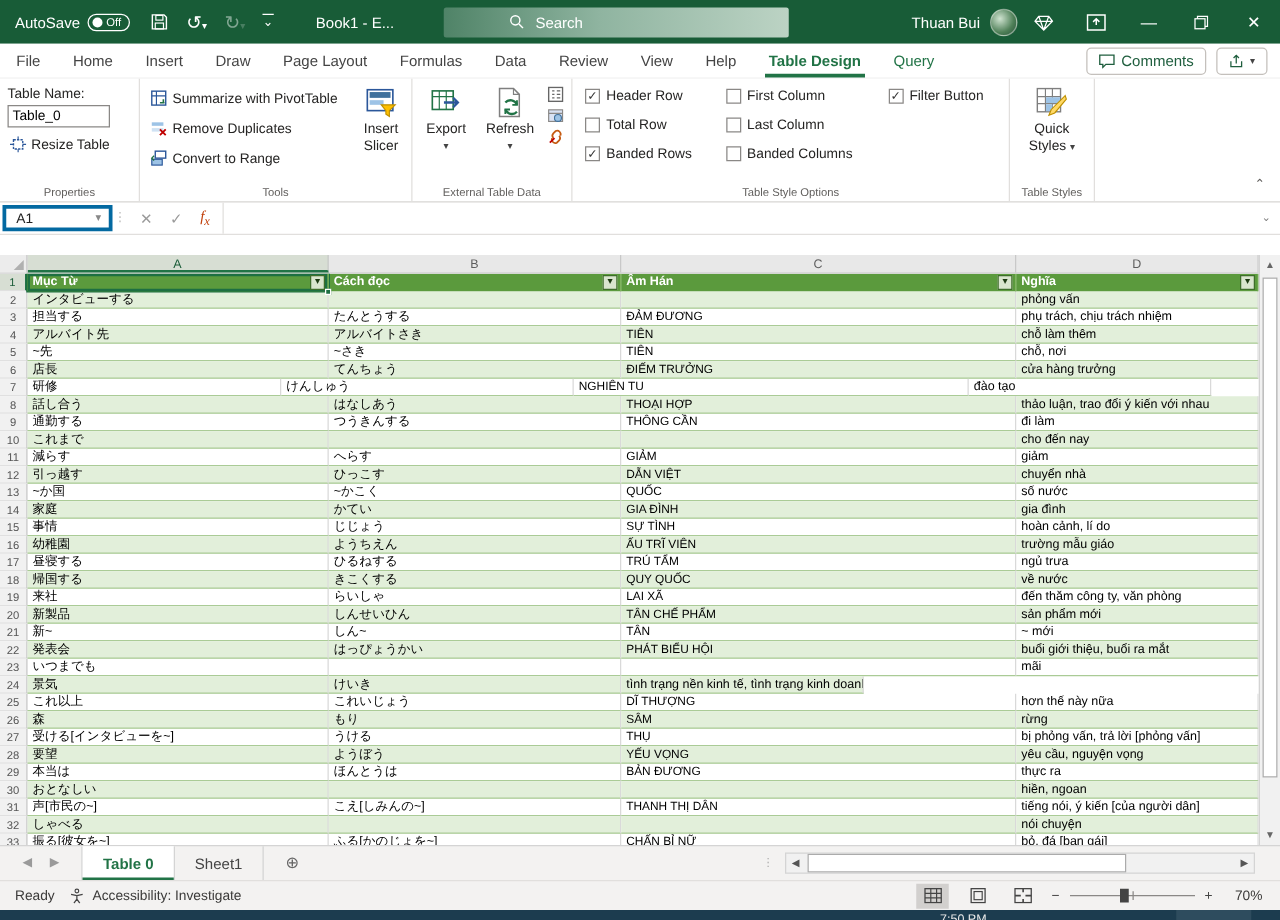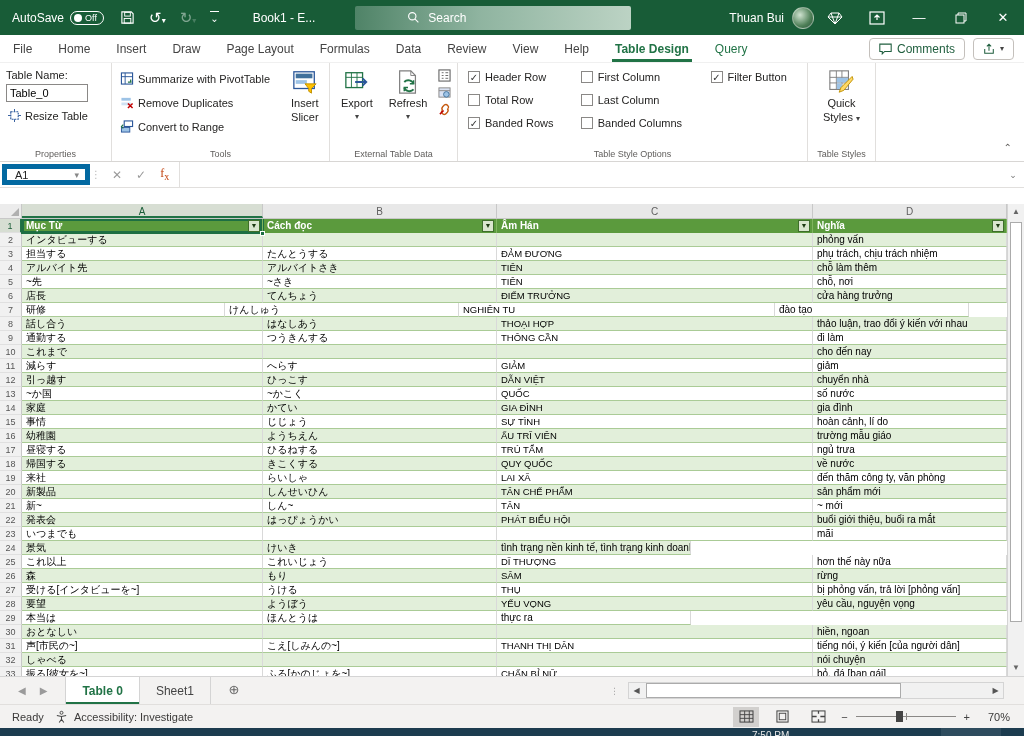--- a/index.html
+++ b/index.html
@@ -47,21 +47,21 @@
   .big-btn { display:flex; flex-direction:column; align-items:center; justify-content:flex-start; gap:2px; font-size:11px; color:#252423; padding:2px 5px; text-align:center; line-height:12px; }
   .chev { font-size:8px; color:#444; }
   .mini-col { display:flex; flex-direction:column; gap:4px; padding-top:2px; }
   .cb-row { display:flex; align-items:center; gap:5px; height:20px; font-size:11px; color:#252423; white-space:nowrap; }
   .cb { width:12px; height:12px; border:1px solid #8A8886; background:#fff; font-size:10px; line-height:11px; text-align:center; color:#333; }
   .cb.on::before { content:"✓"; }
   .collapse-chev { position:absolute; right:12px; bottom:8px; color:#605E5C; font-size:10px; }
 
   
   .formulabar { height:26px; background:#fff; display:flex; align-items:stretch; border-bottom:1px solid #E1DFDD; }
-  .namebox { width:88px; border:5px solid #0369a1; margin:2px 0 2px 2px; display:flex; align-items:center; font-size:11px; color:#222; padding-left:8px; }
+  .namebox { width:88px; border:3px solid #0369a1; margin:2px 0 2px 2px; display:flex; align-items:center; font-size:11px; color:#222; padding-left:8px; }
   .namebox .nb-chev { margin-left:auto; margin-right:6px; color:#888; font-size:9px; }
   .fb-dots { width:12px; display:flex; align-items:center; justify-content:center; color:#bbb; font-size:10px; }
   .fb-btns { display:flex; align-items:center; gap:14px; padding:0 10px; color:#9a9a9a; font-size:12px; border-right:1px solid #E1DFDD; }
   .fb-input { flex:1; font-size:11px; display:flex; align-items:center; padding-left:6px; color:#000; }
   .fb-expand { width:22px; display:flex; align-items:center; justify-content:center; color:#777; font-size:9px; }
 
   .fb-spacer { height:16px; background:#fff; }
 
   
   .sheetwrap { position:relative; height:472px; }
@@ -367,21 +367,21 @@
 
   <div class="formulabar">
     <div class="namebox">
       <span>A1</span>
       <span class="nb-chev">▾</span>
     </div>
     <div class="fb-dots">⋮</div>
     <div class="fb-btns">
       <span>✕</span>
       <span>✓</span>
-      <span style="font-family:'Liberation Serif',serif; color:#c2410c">f<sub>x</sub></span>
+      <span style="font-style:italic; font-family:'Liberation Serif',serif; color:#c2410c">f<sub>x</sub></span>
     </div>
     <div class="fb-input"></div>
     <div class="fb-expand">⌄</div>
   </div>
   <div class="fb-spacer"></div>
 
   <div class="sheetwrap">
     <div class="colheaders" id="colheaders">
         <div class="corner"></div>
         <div class="colh selcol" style="width: 241px;">A</div>
@@ -582,20 +582,21 @@
           <div class="gnum">28</div>
           <div class="gcell" style="width: 241px;">要望</div>
           <div class="gcell" style="width: 234px;">ようぼう</div>
           <div class="gcell" style="width: 316px; font-size: 9.5px;">YẾU VỌNG</div>
           <div class="gcell" style="width: 194px;">yêu cầu, nguyện vọng</div>
         </div>
         <div class="grow">
           <div class="gnum">29</div>
           <div class="gcell" style="width: 241px;">本当は</div>
           <div class="gcell" style="width: 234px;">ほんとうは</div>
+          <div class="gcell" style="width: 316px; font-size: 9.5px;">BẢN ĐƯƠNG</div>
           <div class="gcell" style="width: 194px;">thực ra</div>
         </div>
         <div class="grow banded">
           <div class="gnum">30</div>
           <div class="gcell" style="width: 241px;">おとなしい</div>
           <div class="gcell" style="width: 234px;"></div>
           <div class="gcell" style="width: 316px; font-size: 9.5px;"></div>
           <div class="gcell" style="width: 194px;">hiền, ngoan</div>
         </div>
         <div class="grow">

